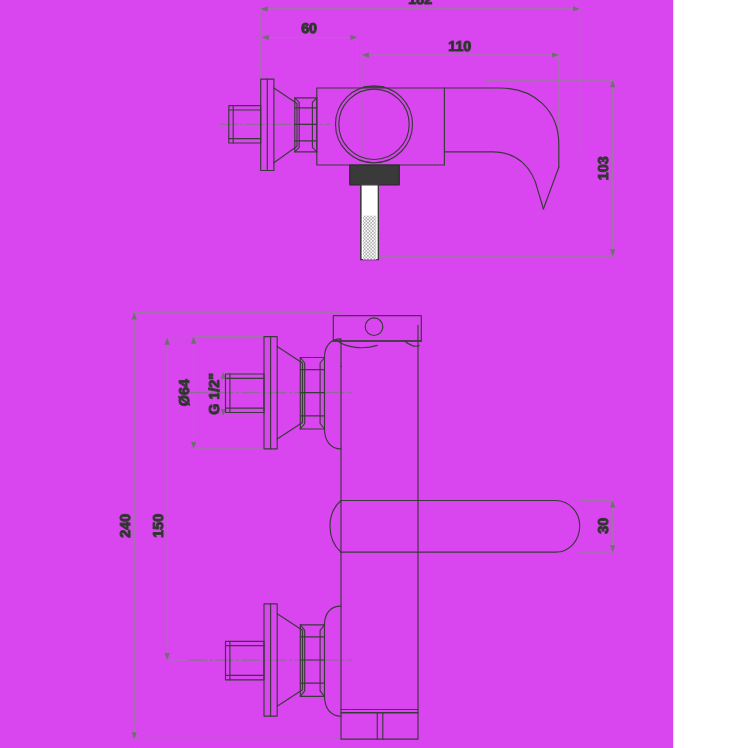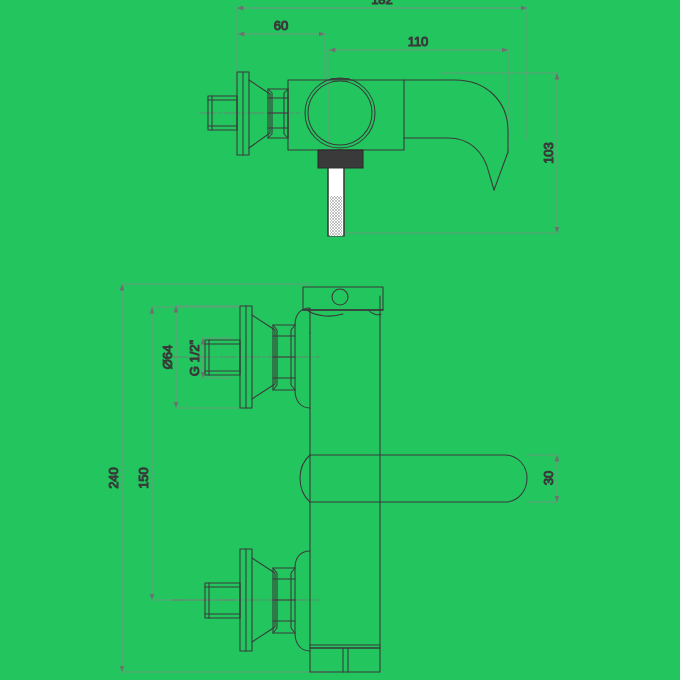--- a/index.html
+++ b/index.html
@@ -1,17 +1,17 @@
 <!DOCTYPE html>
 <html><head>
 <meta charset="utf-8">
 <style>
   html,body{margin:0;padding:0;background:#ffffff;}
-  #page{position:relative;width:680px;height:680px;background:#22c55e;
-        font-family:"Liberation Sans",sans-serif;overflow:hidden;}
+  #page{position:relative;width:612px;height:680px;background:#d946ef;
+        font-family:"Liberation Sans",sans-serif;overflow:hidden;font-weight:bold;}
   svg{display:block;}
   .dimtext{font-family:"Liberation Sans",sans-serif;font-size:13px;fill:#2b2b2b;}
 </style>
 </head>
 <body>
 
 <div id="page">
 <svg width="680" height="680" viewBox="0 0 680 680">
 
   <defs>

